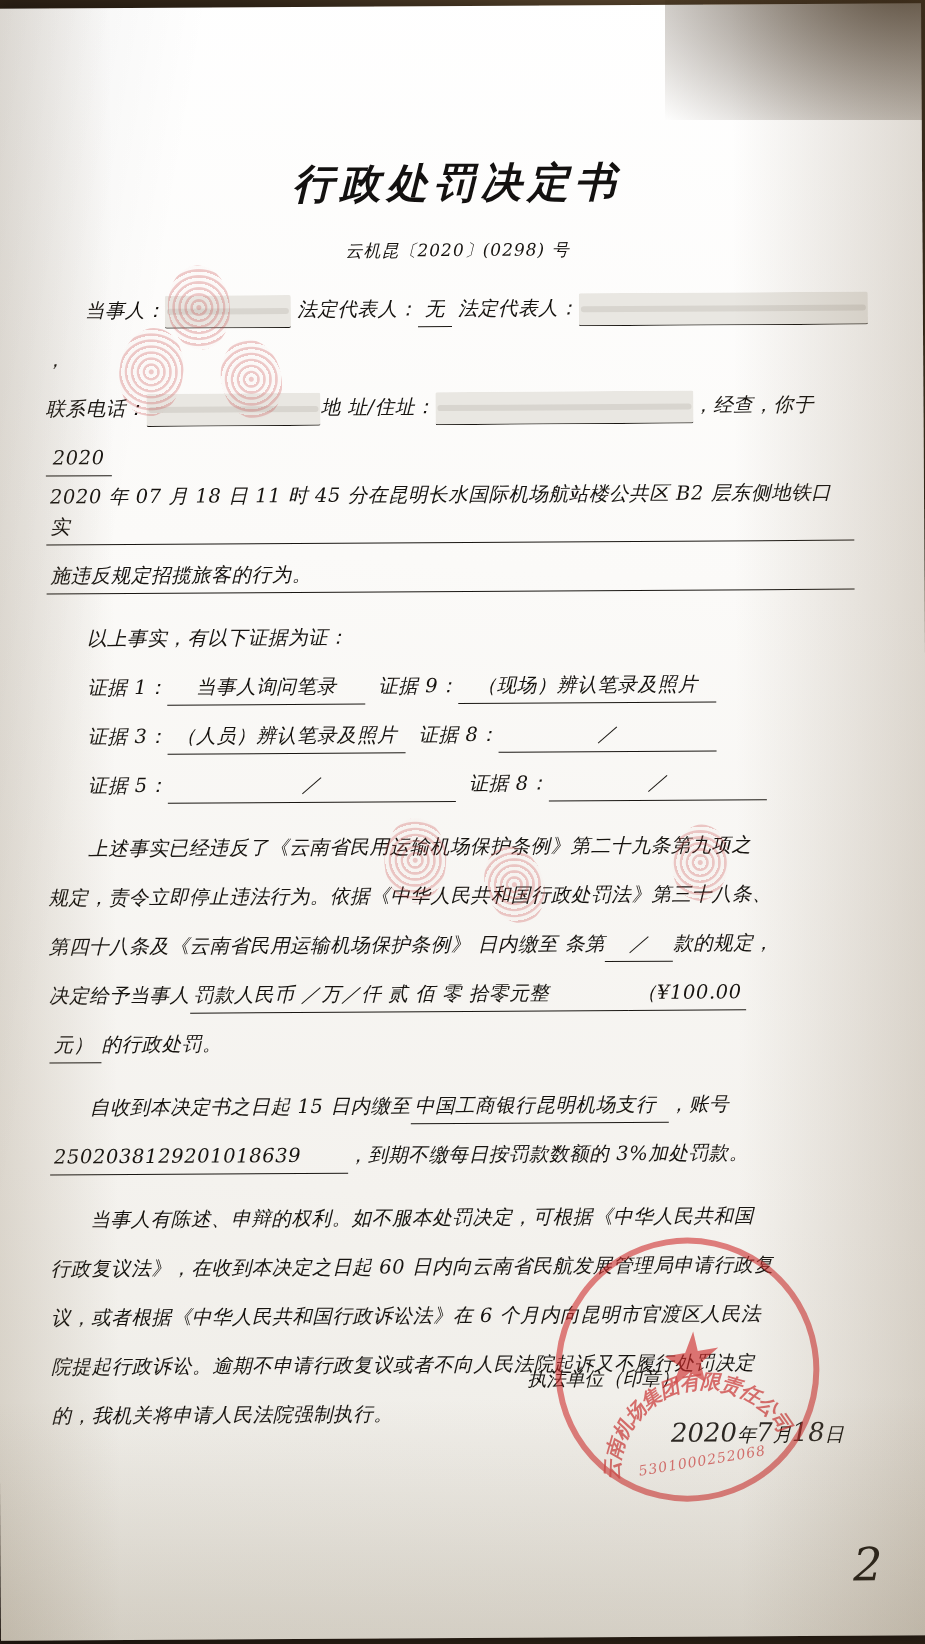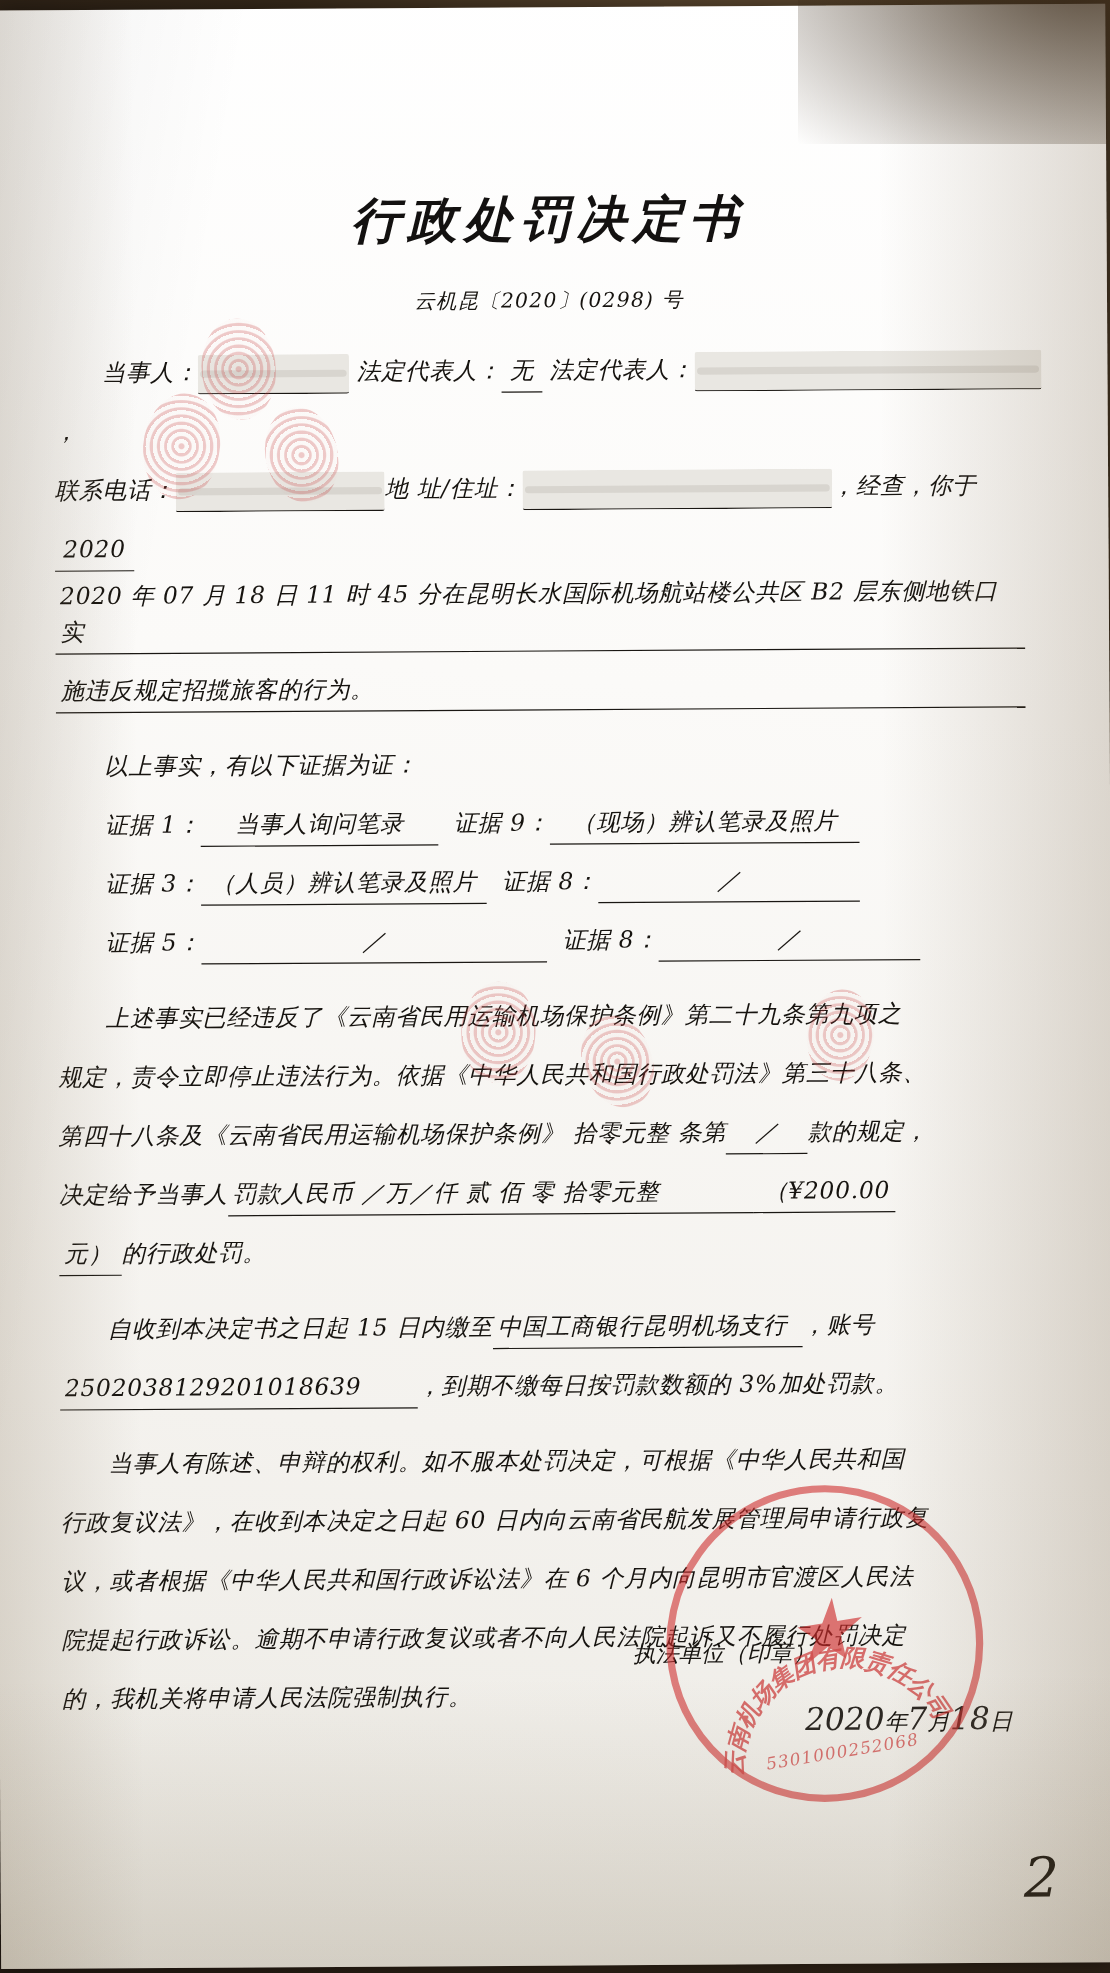--- a/index.html
+++ b/index.html
@@ -257,25 +257,25 @@
 
         <div class="p ev-row">
           <span>证据 5：</span><span class="u" style="min-width:280px;">／</span>
           <span class="ml">证据 8：</span><span class="u" style="min-width:210px;">／</span>
         </div>
 
         <div class="p" style="margin-top:14px;">上述事实已经违反了《云南省民用运输机场保护条例》第二十九条第九项之</div>
         <div class="p noindent">规定，责令立即停止违法行为。依据《中华人民共和国行政处罚法》第三十八条、</div>
         <div class="p noindent">
           <span>第四十八条及《云南省民用运输机场保护条例》</span>
-          <span>拾零元整</span>
+          <span>日内缴至</span>
           <span>条第</span><span class="u" style="min-width:60px;text-align:center;">／</span><span>款的规定，</span>
         </div>
         <div class="p noindent">
-          <span>决定给予当事人</span><span class="u" style="min-width:430px;">罚款人民币  ／万／仟 贰 佰 零 拾零元整</span><span class="u" style="min-width:110px;text-align:right;">（¥200.00</span>
+          <span>决定给予当事人</span><span class="u" style="min-width:430px;">罚款人民币  ／万／仟 贰 佰 零 拾零元整</span><span class="u" style="min-width:110px;text-align:right;">（¥100.00</span>
         </div>
         <div class="p noindent">
           <span class="u" style="min-width:44px;">元）</span><span>的行政处罚。</span>
         </div>
 
         <div class="p" style="margin-top:14px;">
           <span>自收到本决定书之日起 15 日内缴至</span><span class="u" style="min-width:250px;">中国工商银行昆明机场支行</span><span>，账号</span>
         </div>
         <div class="p noindent">
           <span class="u" style="min-width:290px;">2502038129201018639</span><span>，到期不缴每日按罚款数额的 3%加处罚款。</span>

